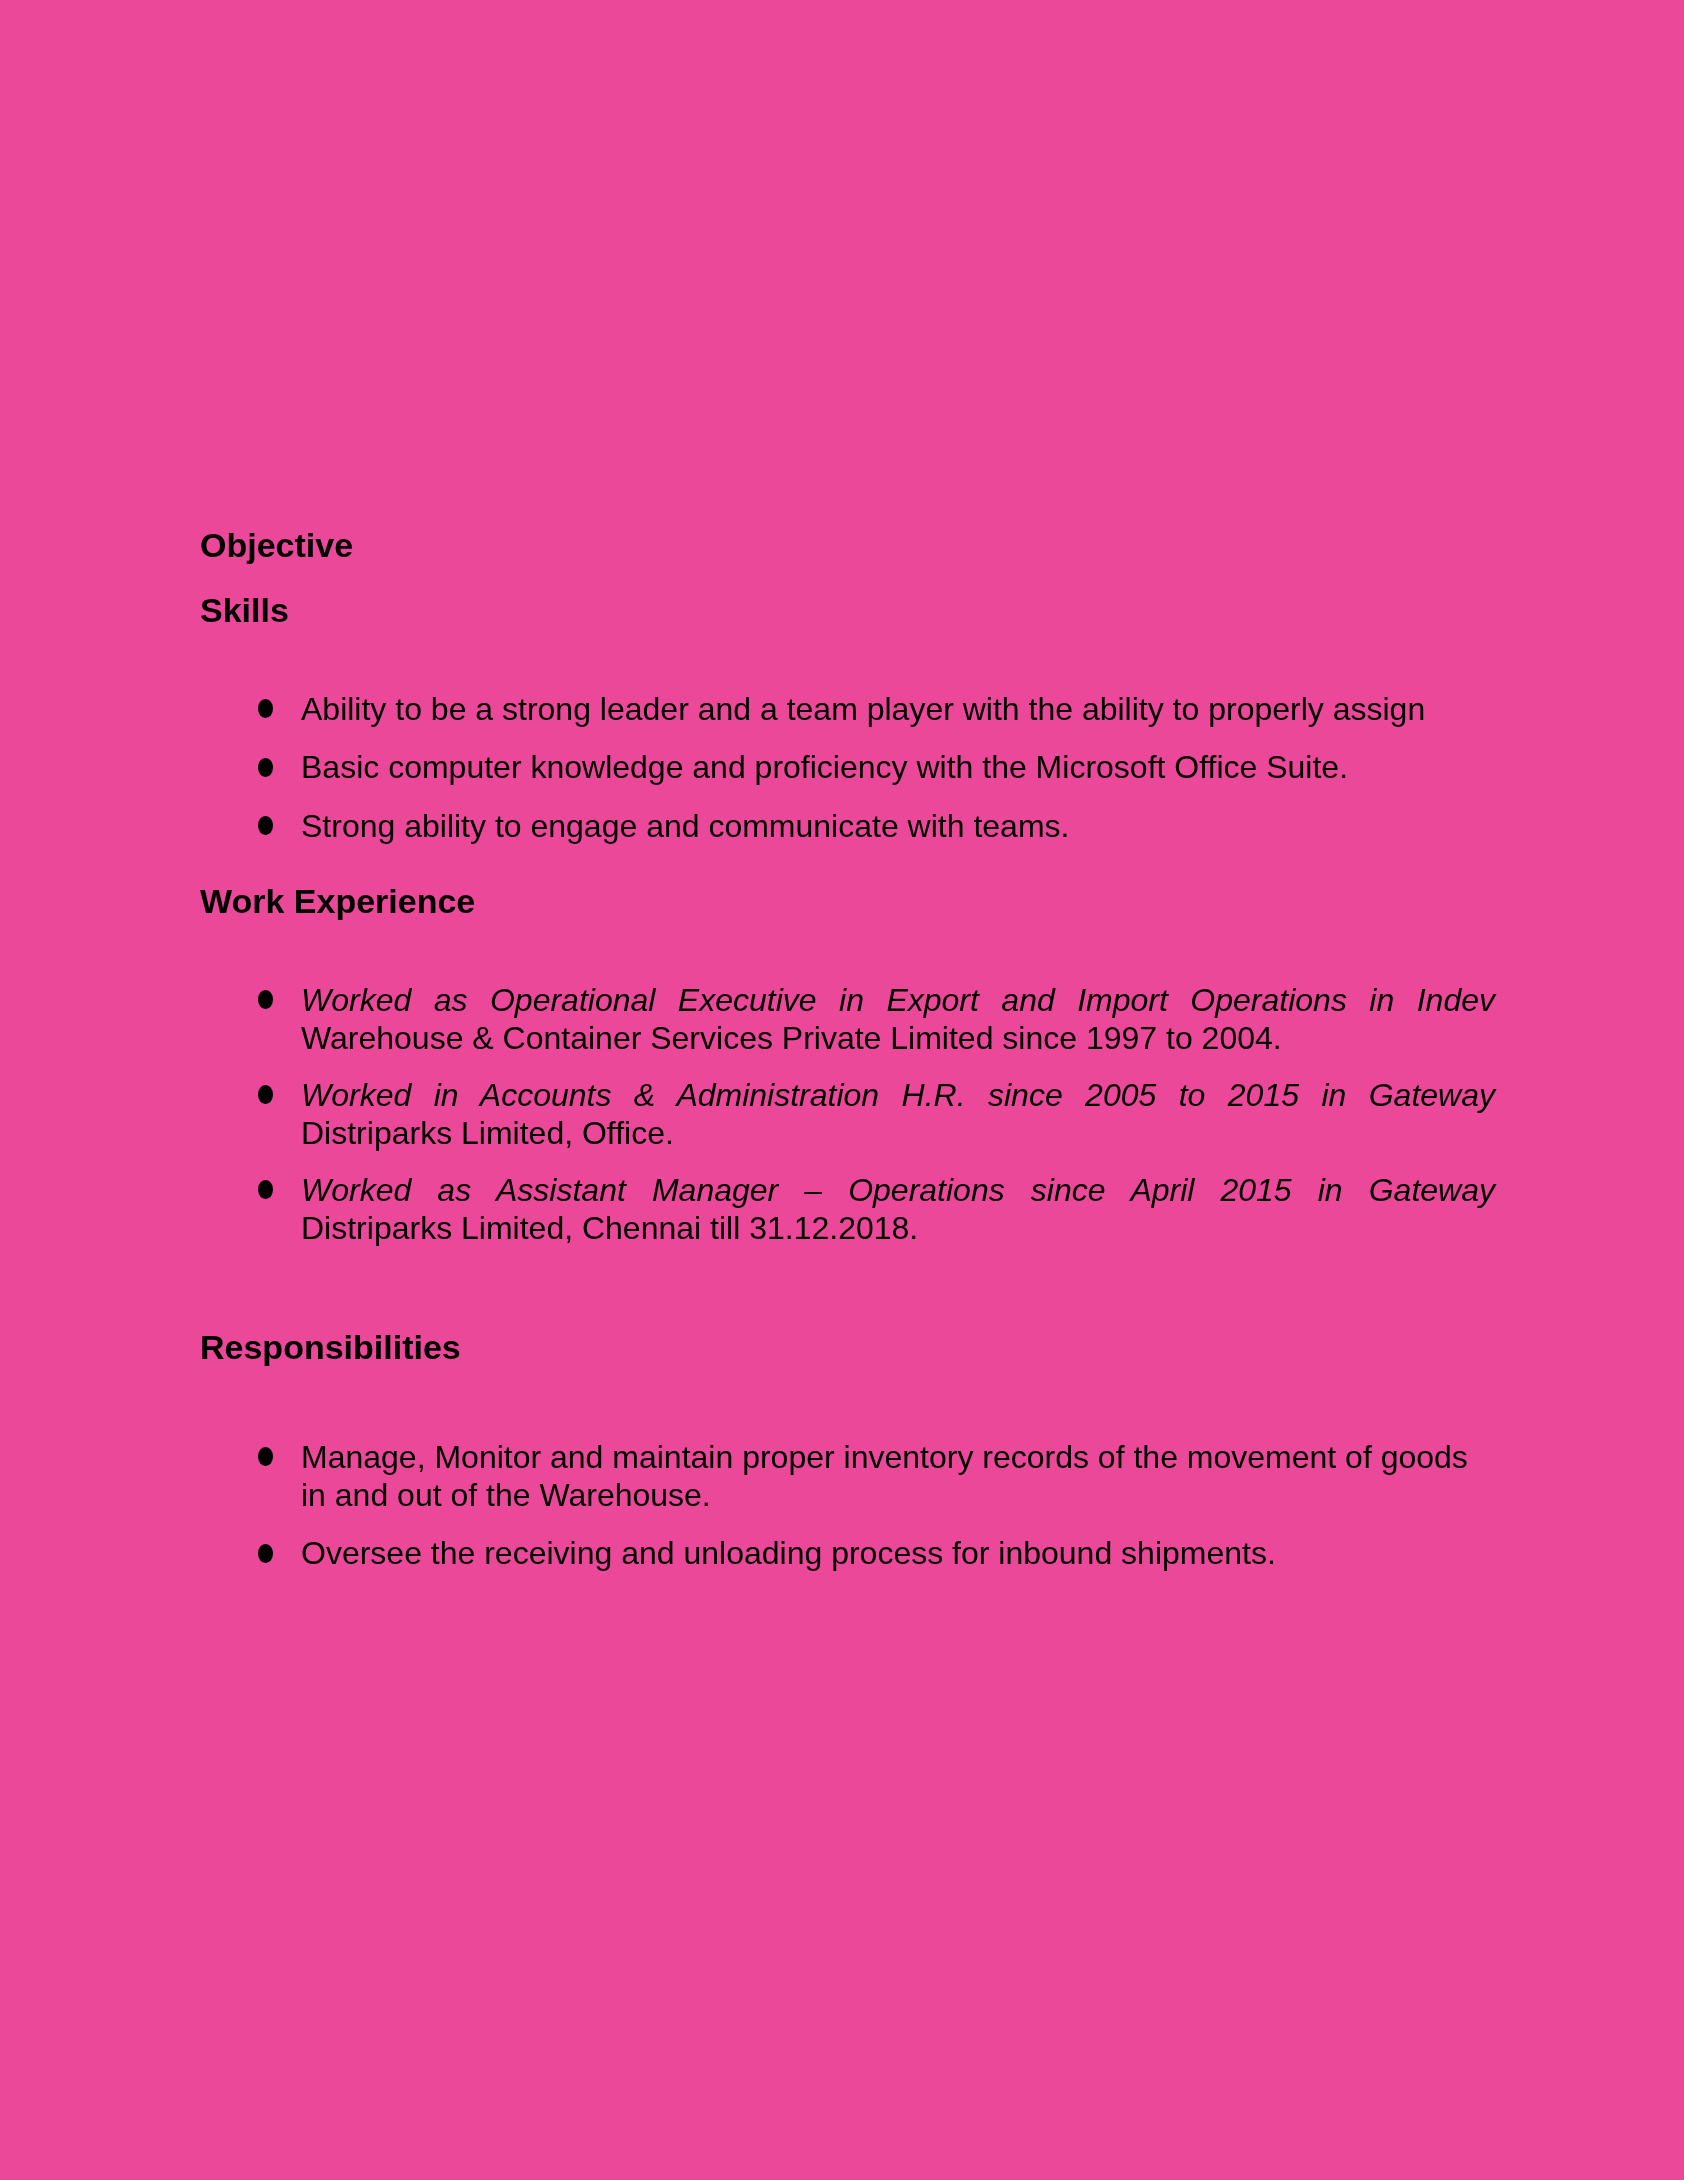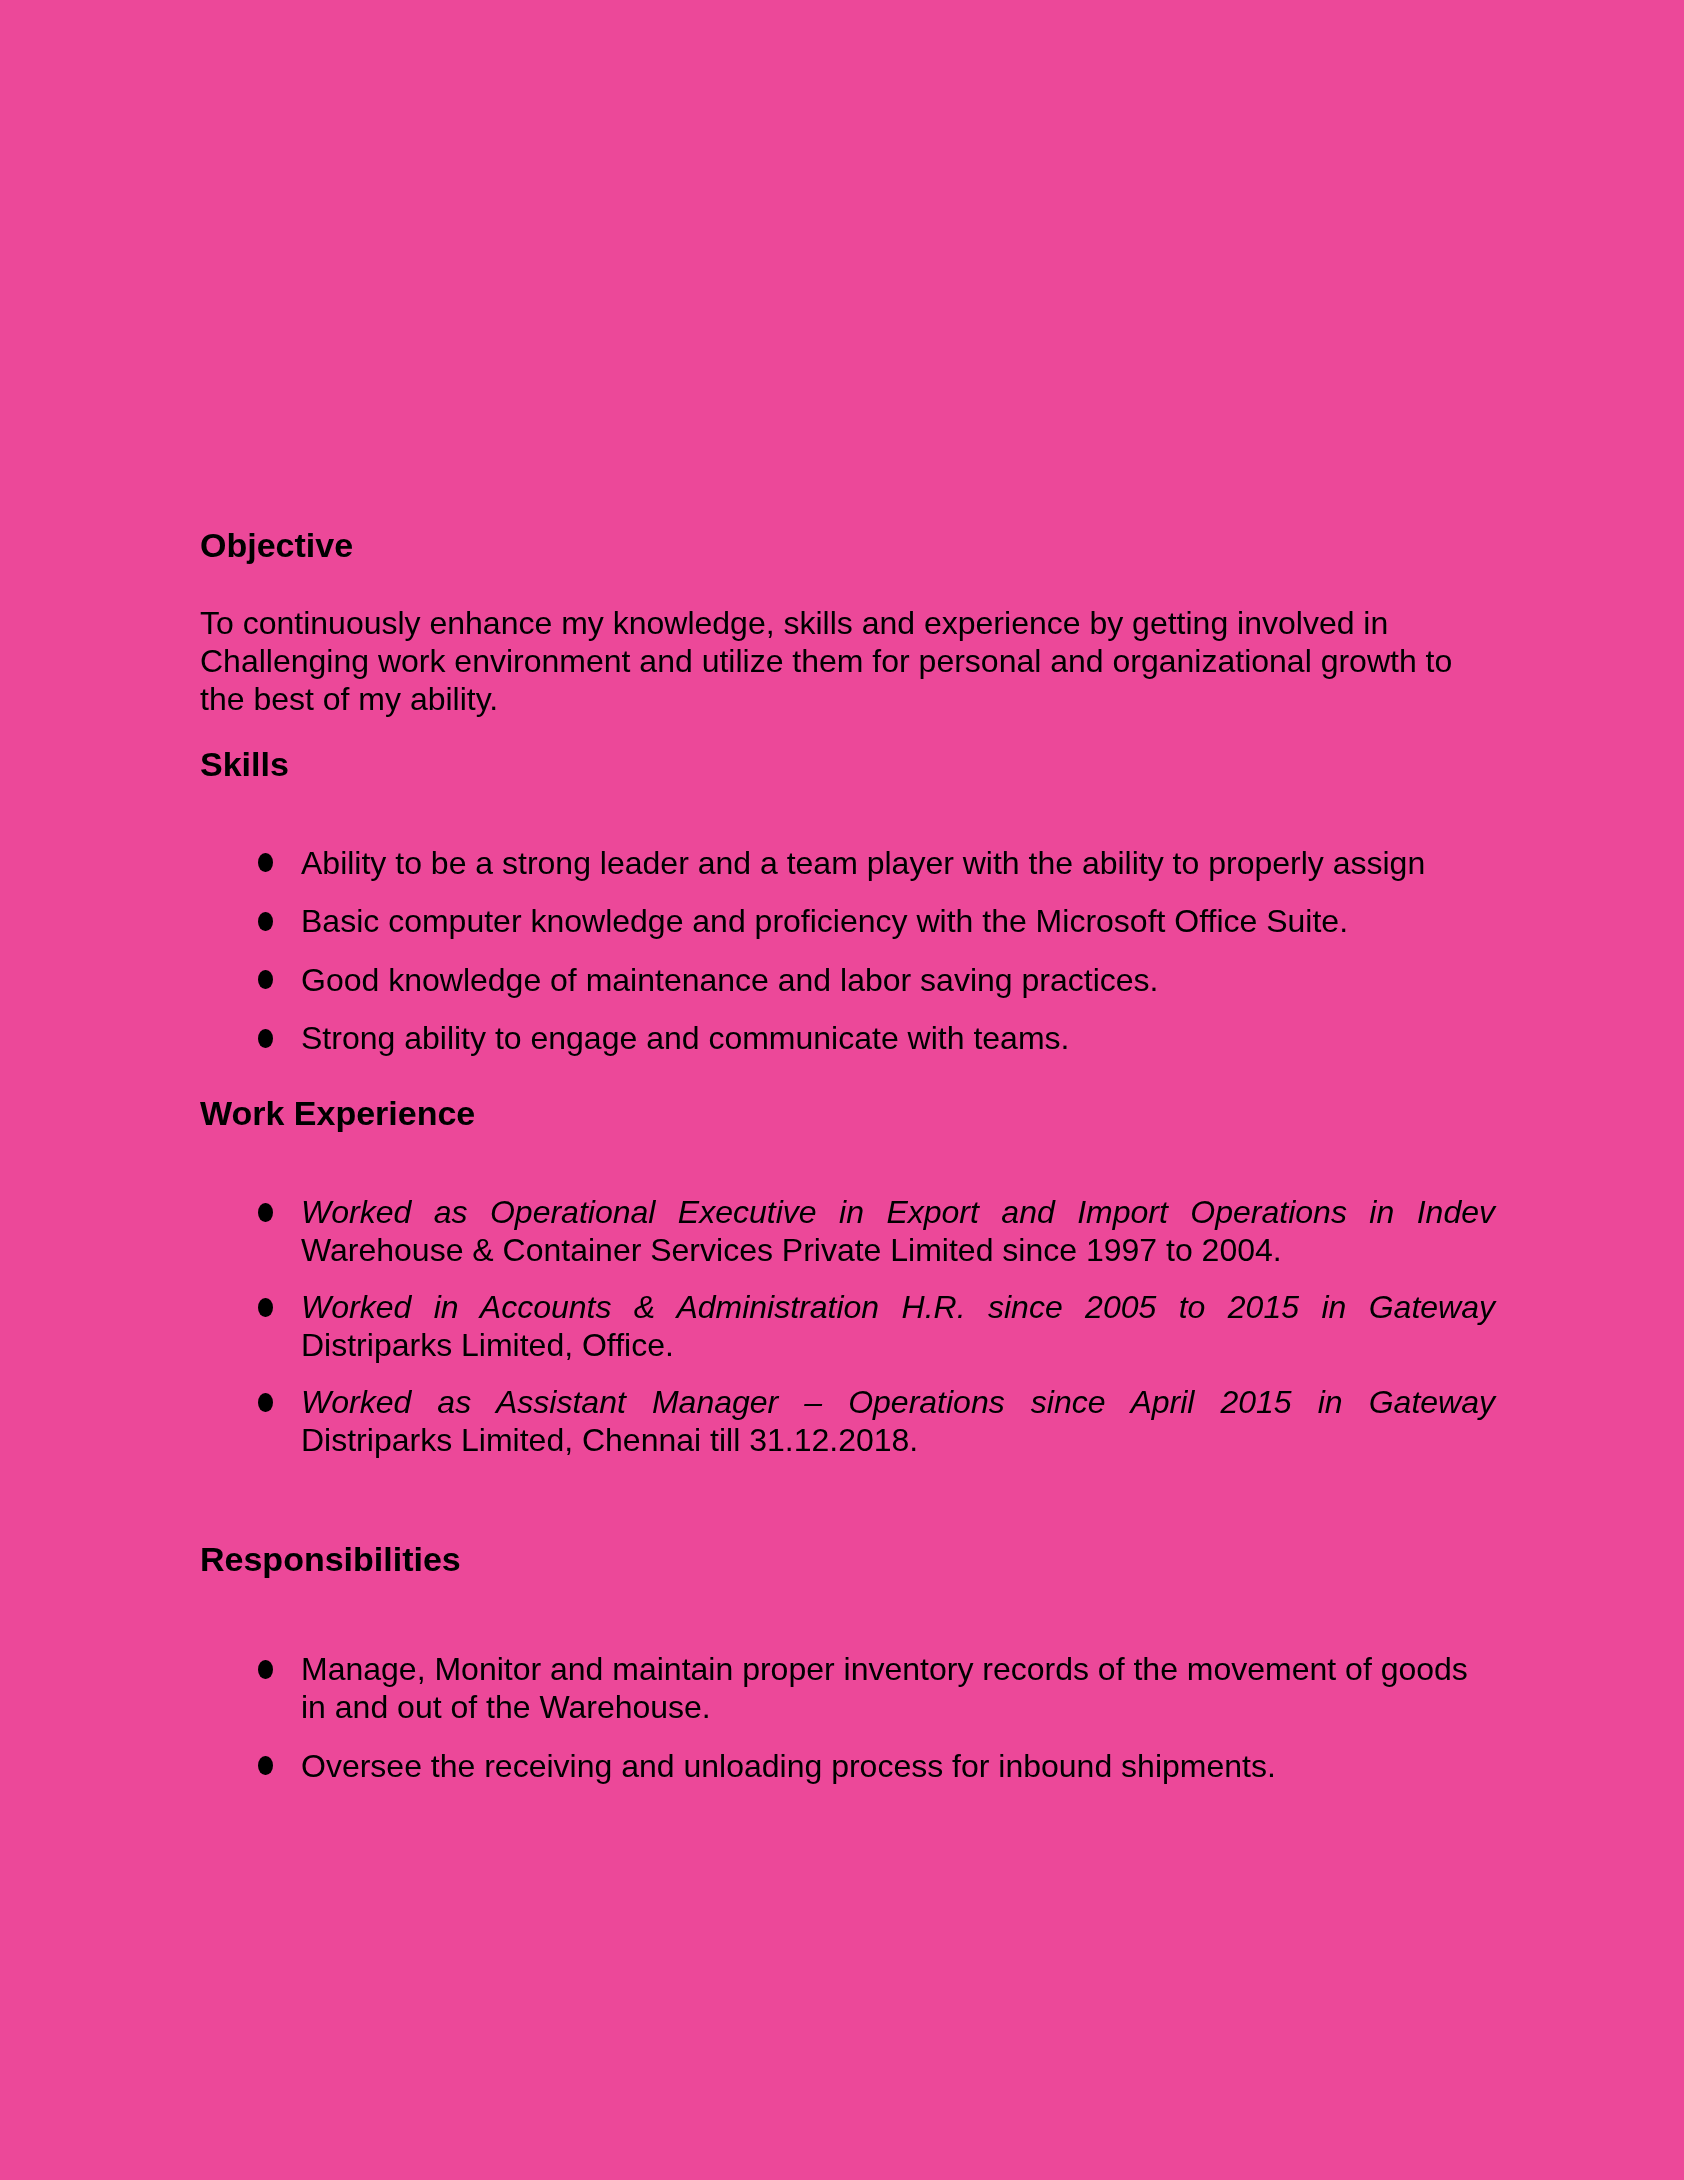--- a/index.html
+++ b/index.html
@@ -79,40 +79,31 @@
   }
 </style>
 </head>
 <body>
 
 <div class="page">
   <div class="content">
 
     <h2 class="sec-heading">Objective</h2>
 
-    <p class="para">
-      <span class="bl">To continuously enhance my knowledge, skills and experience by getting involved in</span>
-      <span class="bl">Challenging work environment and utilize them for personal and organizational growth to</span>
-      <span class="bl">the best of my ability.</span>
-    </p>
 
     <h2 class="sec-heading mt-skills">Skills</h2>
 
     <ul class="blist">
       <li>
         <span class="bullet"></span>
         <span class="bl">Ability to be a strong leader and a team player with the ability to properly assign</span>
       </li>
       <li>
         <span class="bullet"></span>
         <span class="bl">Basic computer knowledge and proficiency with the Microsoft Office Suite.</span>
-      </li>
-      <li>
-        <span class="bullet"></span>
-        <span class="bl">Good knowledge of maintenance and labor saving practices.</span>
       </li>
       <li>
         <span class="bullet"></span>
         <span class="bl">Strong ability to engage and communicate with teams.</span>
       </li>
     </ul>
 
     <h2 class="sec-heading mt-we">Work Experience</h2>
 
     <ul class="blist we">

